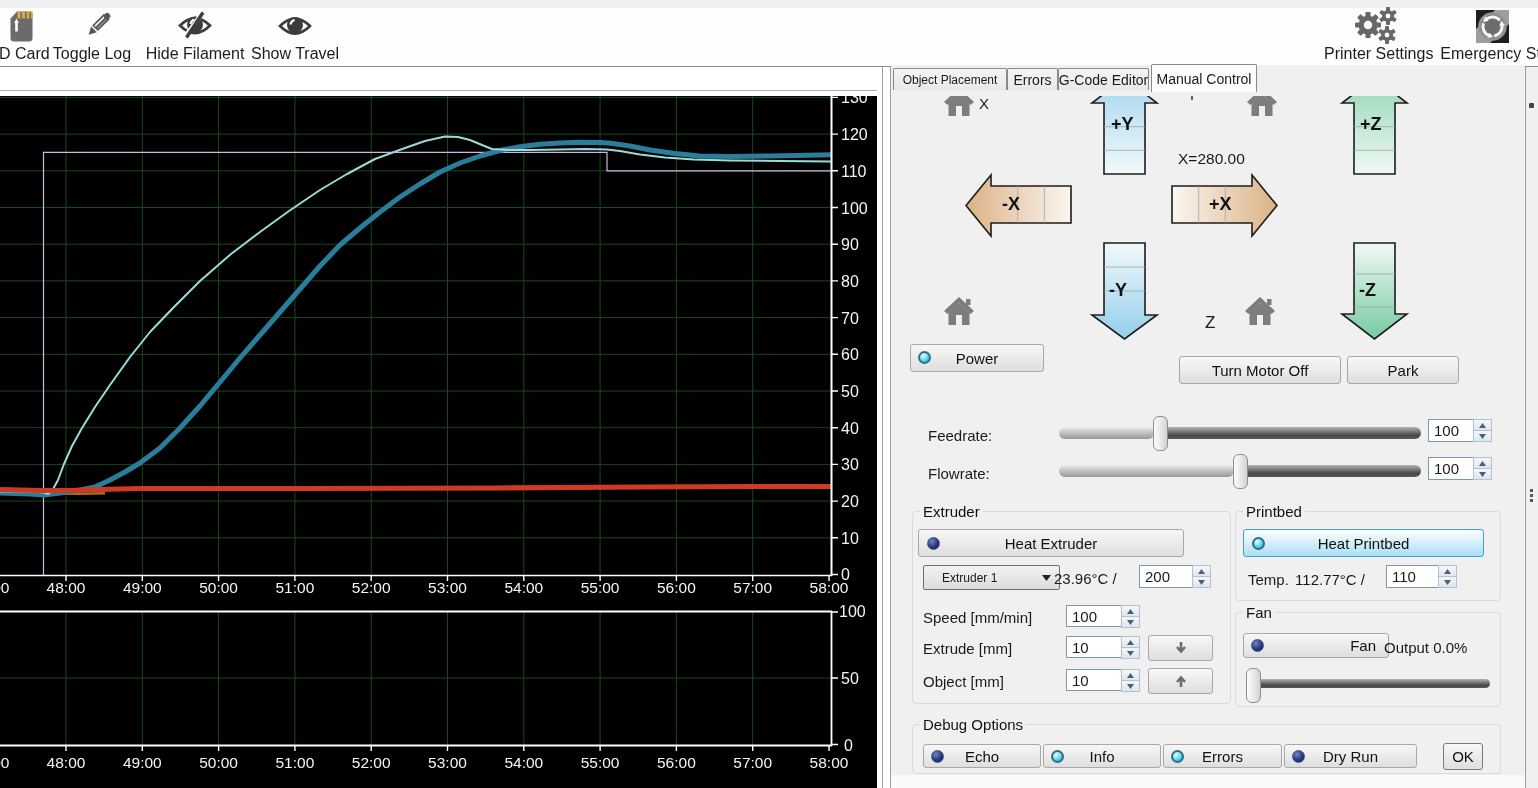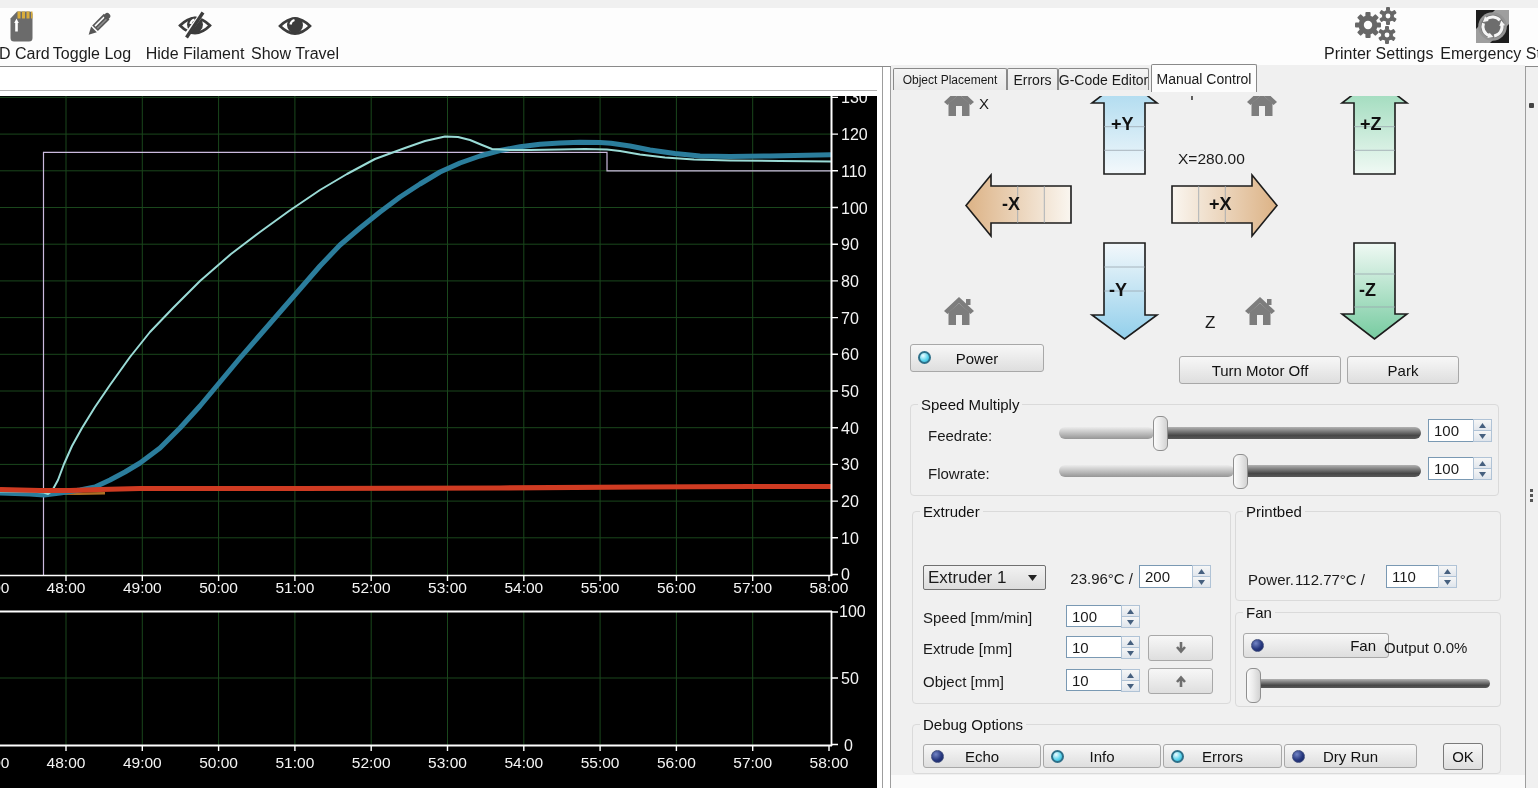--- a/index.html
+++ b/index.html
@@ -308,23 +308,20 @@
  <div class="abs" style="left:296px;top:5px;width:14px;height:10px;overflow:hidden">
       <div class="lab15" style="left:0;top:-10px;font-size:15px">Y</div>
     </div>
  <div class="lab15" style="left:314px;top:222px;font-size:17px">Z</div>
  <div class="lab15" style="left:287px;top:59px;font-size:15.5px">X=280.00</div>
 
  <div class="btn" style="left:19px;top:253px;width:132px;height:26px">Power<span class="ledcyan" style="left:7px;top:6px"></span></div>
  <div class="btn" style="left:288px;top:265px;width:160px;height:26px">Turn Motor Off</div>
  <div class="btn" style="left:456px;top:265px;width:110px;height:26px">Park</div>
 
- <div class="grp" style="left:19px;top:313px;width:587px;height:90px">
-      <span>Speed Multiply</span>
-    </div>
  <div class="lab15" style="left:37px;top:336px">Feedrate:</div>
  <div class="abs" style="left:168px;top:336px;width:95px;height:12px;border-radius:6px;background:linear-gradient(#ececec,#969696)"></div>
  <div class="abs" style="left:263px;top:336px;width:267px;height:12px;border-radius:0 6px 6px 0;background:linear-gradient(#b3b3b3,#474747 70%,#585858)"></div>
  <div class="thumb" style="left:262px;top:325px"></div>
  <div class="num" style="left:537px;top:328px;width:45px;height:21px">100</div>
  <div class="spinb" style="left:582px;top:328px;width:17px;height:11px">
       <svg width="7" height="5">
         <polygon points="3.5,0 7,5 0,5" fill="#46607f"></polygon>
       </svg>
     </div>
@@ -345,24 +342,25 @@
     </div>
  <div class="spinb" style="left:582px;top:377px;width:17px;height:10px">
       <svg width="7" height="5">
         <polygon points="0,0 7,0 3.5,5" fill="#46607f"></polygon>
       </svg>
     </div>
 
  <div class="grp" style="left:21px;top:420px;width:317px;height:191px">
       <span>Extruder</span>
     </div>
- <div class="abs" style="left:32px;top:474px;width:117px;height:23px;border:1px solid #707070;border-radius:2px;background:linear-gradient(#f2f2f2,#dcdcdc);font-size:17px;display:flex;align-items:center;padding-left:4px">Extruder 1<svg class="abs" style="right:8px;top:9px" width="9" height="6">
+ <div class="btn" style="left:27px;top:438px;width:264px;height:26px">Heat Extruder<span class="lednavy" style="left:8px;top:7px"></span></div>
+ <div class="abs" style="left:32px;top:474px;width:117px;height:23px;border:1px solid #707070;border-radius:2px;background:linear-gradient(#f2f2f2,#dcdcdc);font-size:12px;display:flex;align-items:center;padding-left:18px">Extruder 1<svg class="abs" style="right:8px;top:9px" width="9" height="6">
         <polygon points="0,0 9,0 4.5,6" fill="#222"></polygon>
       </svg></div>
- <div class="lab15" style="left:169px;top:479px;width:73px;text-align:right">23.96°C /</div>
+ <div class="lab15" style="left:163px;top:479px;width:73px;">23.96°C /</div>
  <div class="num" style="left:248px;top:474px;width:53px;height:21px">200</div>
  <div class="spinb" style="left:301px;top:474px;width:17px;height:11px">
       <svg width="7" height="5">
         <polygon points="3.5,0 7,5 0,5" fill="#46607f"></polygon>
       </svg>
     </div>
  <div class="spinb" style="left:301px;top:485px;width:17px;height:10px">
       <svg width="7" height="5">
         <polygon points="0,0 7,0 3.5,5" fill="#46607f"></polygon>
       </svg>
@@ -410,21 +408,22 @@
     </div>
  <div class="btn" style="left:257px;top:577px;width:63px;height:24px">
       <svg width="14" height="14" viewBox="0 0 14 14">
         <path d="M7,13 V5 M3,8 L7,3.5 L11,8" stroke="#6e6e6e" stroke-width="2.6" fill="none"></path>
       </svg>
     </div>
 
  <div class="grp" style="left:344px;top:420px;width:264px;height:88px">
       <span>Printbed</span>
     </div>
- <div class="lab15" style="left:357px;top:480px">Power.</div>
+ <div class="btn" style="left:352px;top:438px;width:239px;height:26px;border:1px solid #41a0d2;background:linear-gradient(#fbfeff,#d9f0fa 45%,#a9def5)">Heat Printbed<span class="ledcyan" style="left:8px;top:7px"></span></div>
+ <div class="lab15" style="left:357px;top:480px">Temp.</div>
  <div class="lab15" style="left:399px;top:480px;width:75px;text-align:right">112.77°C /</div>
  <div class="num" style="left:495px;top:474px;width:52px;height:21px">110</div>
  <div class="spinb" style="left:547px;top:474px;width:17px;height:11px">
       <svg width="7" height="5">
         <polygon points="3.5,0 7,5 0,5" fill="#46607f"></polygon>
       </svg>
     </div>
  <div class="spinb" style="left:547px;top:485px;width:17px;height:10px">
       <svg width="7" height="5">
         <polygon points="0,0 7,0 3.5,5" fill="#46607f"></polygon>

